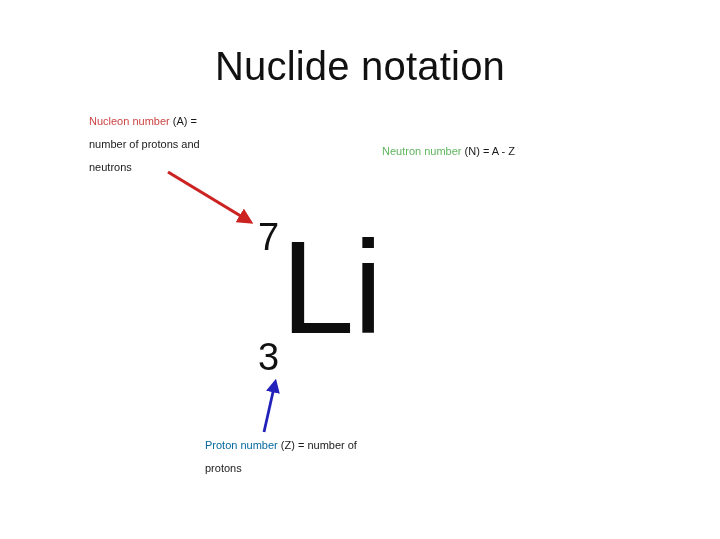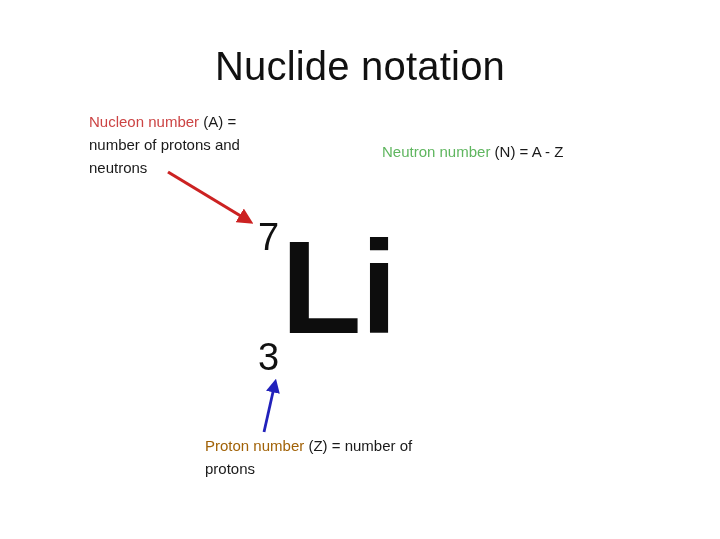--- a/index.html
+++ b/index.html
@@ -30,21 +30,21 @@
     font-size: 40px;
     font-weight: 400;
     color: #111111;
     letter-spacing: 0.2px;
     white-space: nowrap;
   }
 
   
   .annot {
     position: absolute;
-    font-size: 15px;
+    font-size: 11px;
     line-height: 23px;
     color: #1a1a1a;
     white-space: pre-line;
   }
   .annot .key { font-weight: 400; }
 
   #annot-nucleon {
     left: 89px;
     top: 110px;
     width: 215px;
@@ -57,21 +57,21 @@
     width: 240px;
     white-space: nowrap;
   }
   #annot-neutron .key { color: #5fb65f; margin-top: 16px; }
 
   #annot-proton {
     left: 205px;
     top: 434px;
     width: 290px;
   }
-  #annot-proton .key { color: #a16207; text-align: right; }
+  #annot-proton .key { color: #0369a1; text-align: right; }
 
   
   #nuclide {
     position: absolute;
     left: 250px;
     top: 218px;
     width: 180px;
     height: 170px;
   }
   #mass-number {
@@ -91,21 +91,21 @@
     line-height: 38px;
     font-weight: 400;
     color: #111111;
   }
   #element-symbol {
     position: absolute;
     left: 31px;
     top: 4px;
     font-size: 132px;
     line-height: 132px;
-    font-weight: 700;
+    font-weight: 400;
     color: #0d0d0d;
     letter-spacing: -1px;
   }
 
   
   #arrows {
     position: absolute;
     left: 0;
     top: 0;
     width: 720px;

